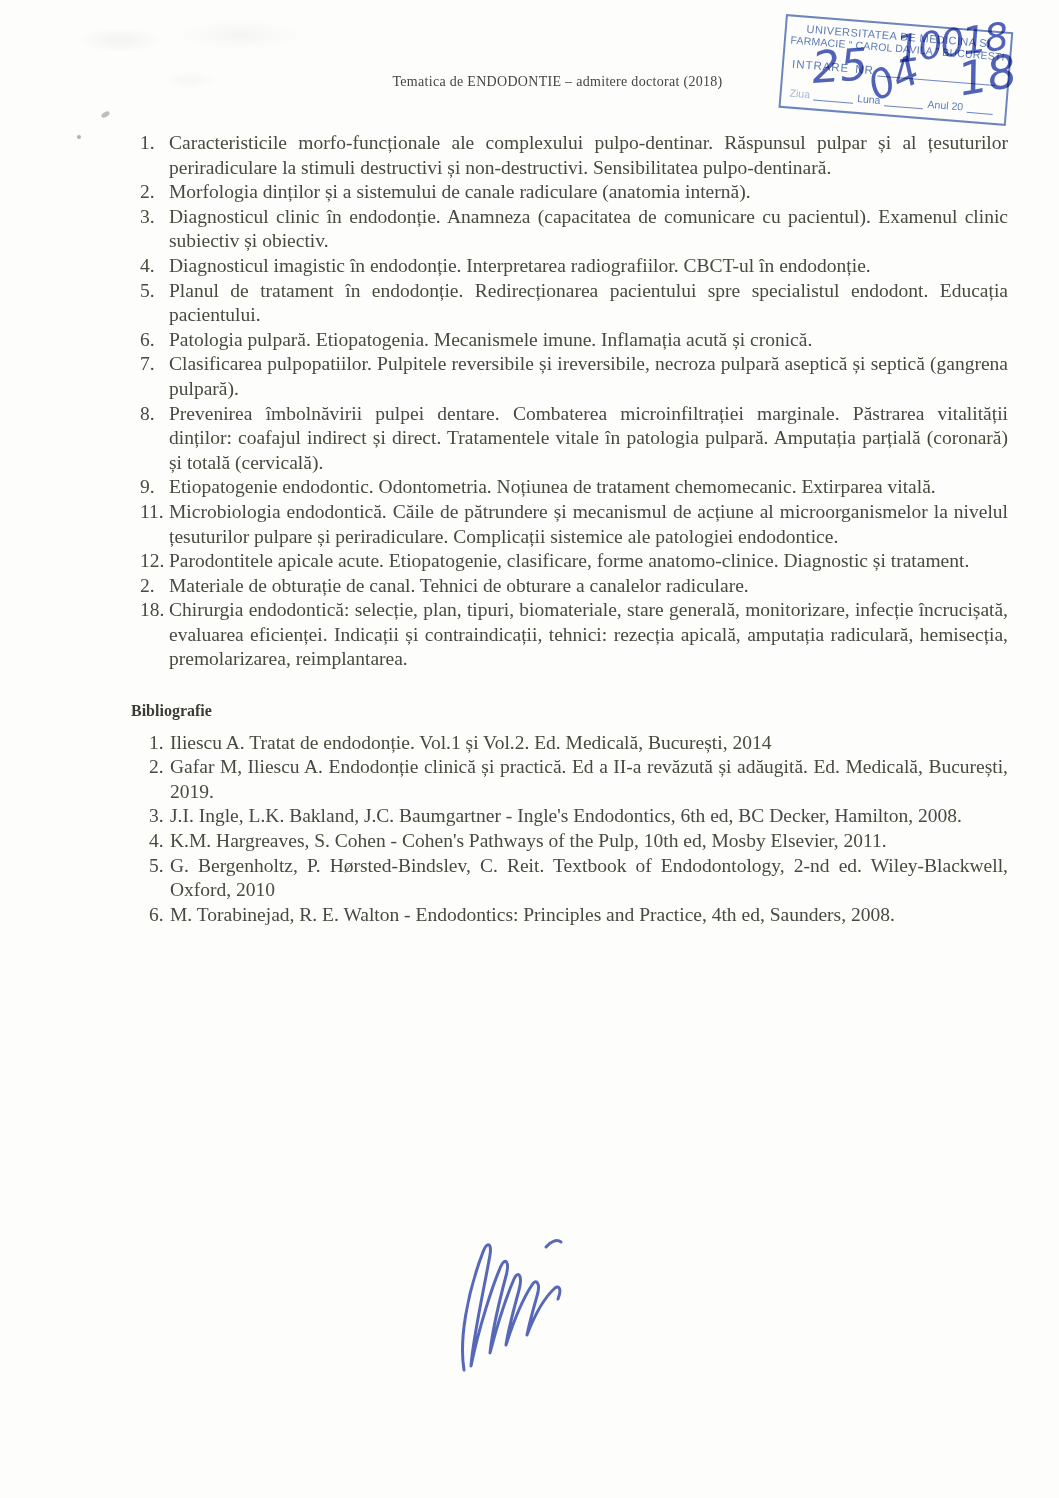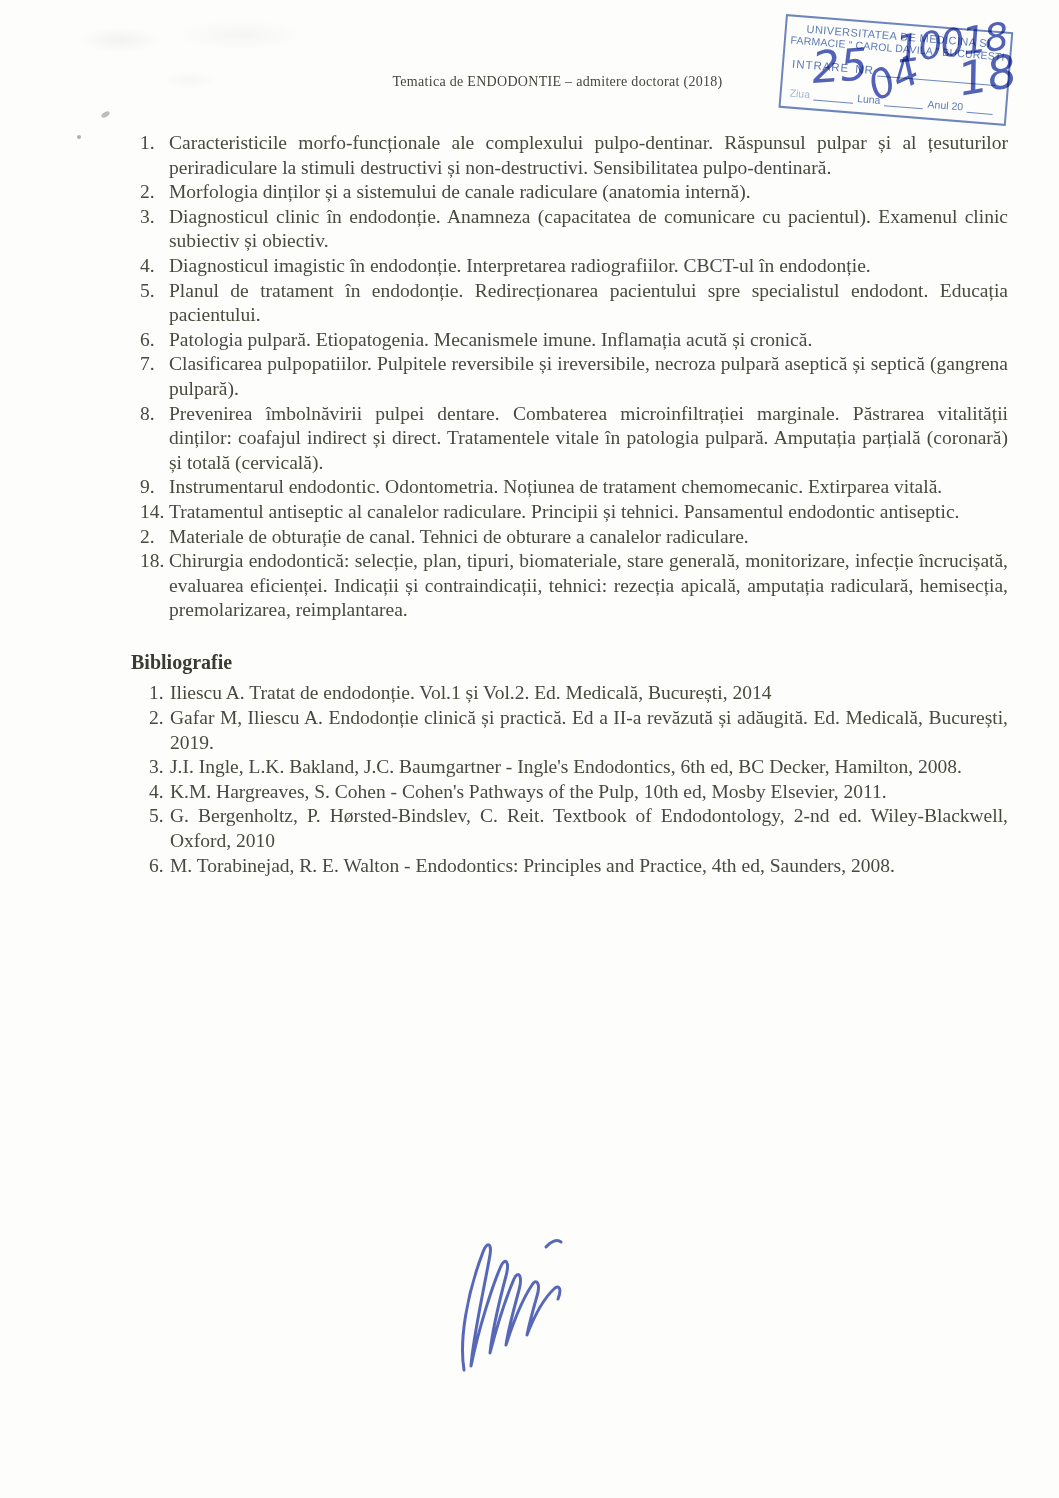--- a/index.html
+++ b/index.html
@@ -34,21 +34,21 @@
   .content{
     position:absolute;left:140px;top:131px;width:868px;
     font-size:19.5px;line-height:24.6px;
   }
   .li-row{display:flex;align-items:flex-start;}
   .topics .li-num{flex:0 0 29px;}
   .biblio .li-num{flex:0 0 21px;}
   .li-text{flex:1;text-align:justify;}
   .biblio-wrap{margin-top:27px;}
   .biblio-heading{
-    font-weight:bold;font-size:20px;color:#3b3b34;
+    font-weight:bold;font-size:16px;color:#3b3b34;
     margin:0 0 7px -9px;
   }
   .biblio{margin-left:9px;}
 
   
   .stamp{
     position:absolute;left:786px;top:14px;width:228px;height:94px;
     border:2px solid rgba(72,105,176,.8);
     transform:rotate(4.6deg);transform-origin:top left;
     font-family:"Liberation Sans", sans-serif;
@@ -117,25 +117,29 @@
         <div class="li-row">
           <span class="li-num">7.</span>
           <span class="li-text">Clasificarea pulpopatiilor. Pulpitele reversibile și ireversibile, necroza pulpară aseptică și septică (gangrena pulpară).</span>
         </div>
         <div class="li-row">
           <span class="li-num">8.</span>
           <span class="li-text">Prevenirea îmbolnăvirii pulpei dentare. Combaterea microinfiltrației marginale. Păstrarea vitalității dinților: coafajul indirect și direct.  Tratamentele vitale în patologia pulpară. Amputația parțială (coronară) și totală (cervicală).</span>
         </div>
         <div class="li-row">
           <span class="li-num">9.</span>
-          <span class="li-text">Instrumentarul endodontic. Odontometria. Noțiunea de tratament chemomecanic.  Extirparea vitală.</span>
-        </div>
-        <div class="li-row">
-          <span class="li-num">14.</span>
-          <span class="li-text">Tratamentul antiseptic al canalelor radiculare. Principii și tehnici. Pansamentul endodontic antiseptic.</span>
+          <span class="li-text">Etiopatogenie endodontic. Odontometria. Noțiunea de tratament chemomecanic.  Extirparea vitală.</span>
+        </div>
+        <div class="li-row">
+          <span class="li-num">11.</span>
+          <span class="li-text">Microbiologia endodontică. Căile de pătrundere și mecanismul de acțiune al microorganismelor la nivelul țesuturilor pulpare și periradiculare. Complicații sistemice ale patologiei endodontice.</span>
+        </div>
+        <div class="li-row">
+          <span class="li-num">12.</span>
+          <span class="li-text">Parodontitele apicale acute. Etiopatogenie, clasificare, forme anatomo-clinice. Diagnostic și tratament.</span>
         </div>
         <div class="li-row">
           <span class="li-num">2.</span>
           <span class="li-text">Materiale de obturație de canal. Tehnici de obturare a canalelor radiculare.</span>
         </div>
         <div class="li-row">
           <span class="li-num">18.</span>
           <span class="li-text">Chirurgia endodontică: selecție, plan, tipuri, biomateriale, stare generală, monitorizare, infecție încrucișată, evaluarea eficienței. Indicații și contraindicații, tehnici: rezecția apicală, amputația radiculară, hemisecția, premolarizarea, reimplantarea.</span>
         </div>
       </div>

